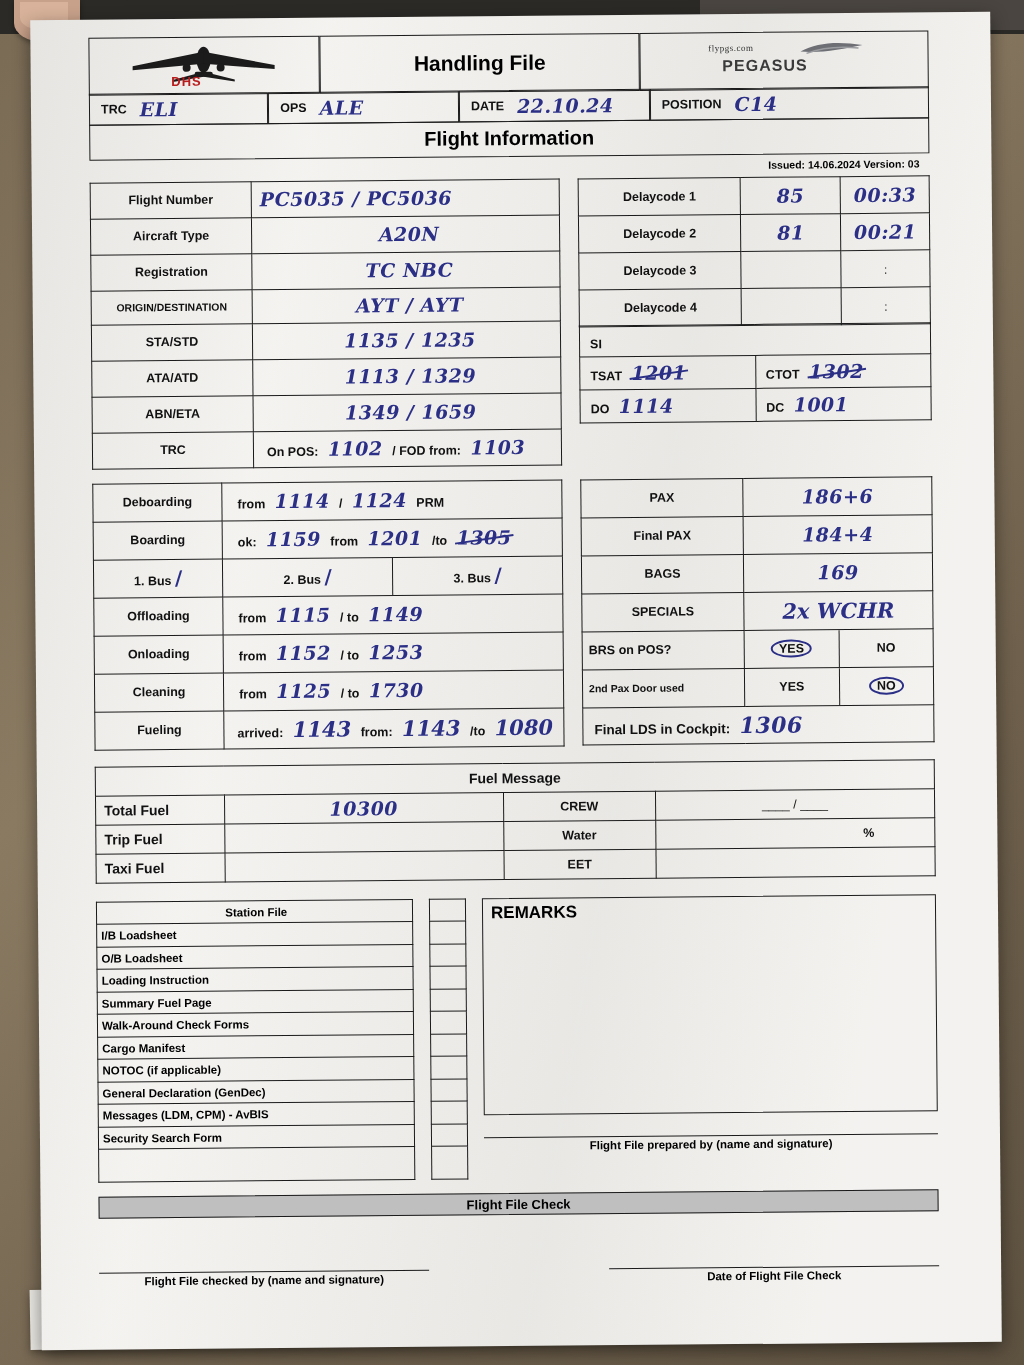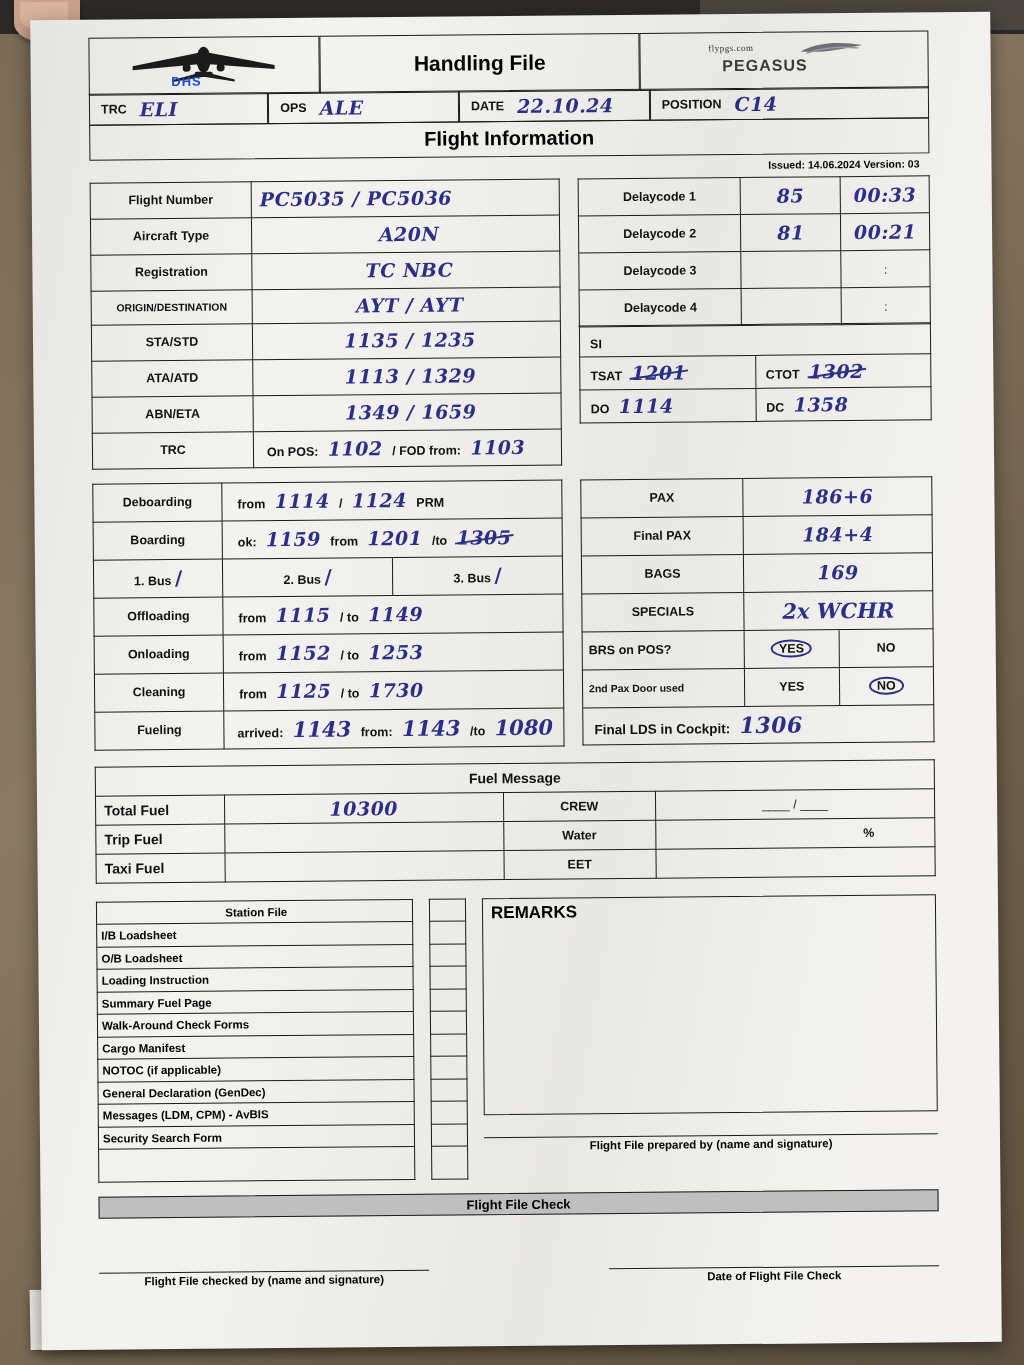--- a/index.html
+++ b/index.html
@@ -47,21 +47,21 @@
 
   
   .hdr{display:flex;width:840px;}
   .hdr .cell{border:1.6px solid #1b1b1b;height:56px;display:flex;align-items:center;justify-content:center;}
   .hdr .c1{width:230px;}
   .hdr .c2{width:320px;font-size:21px;font-weight:bold;}
   .hdr .c3{width:288px;position:relative;}
 
   .plane{width:150px;height:44px;position:relative;}
   .plane svg{position:absolute;left:0;top:0;}
-  .dhs{position:absolute;left:42px;top:30px;font-size:13px;font-weight:bold;letter-spacing:1px;color:#1d4ed8;}
+  .dhs{position:absolute;left:42px;top:30px;font-size:13px;font-weight:bold;letter-spacing:1px;color:#b91c1c;}
 
   .peg{position:relative;width:180px;height:40px;}
   .peg .sw{position:absolute;left:14px;top:2px;font-size:9px;color:#333;letter-spacing:.5px;font-family:Liberation Serif, serif;}
   .peg .pg{position:absolute;left:28px;top:16px;font-size:16px;font-weight:bold;color:#3a3a3a;letter-spacing:1px;}
   .peg .bird{position:absolute;left:104px;top:0px;}
 
   .row2{display:flex;width:840px;margin-top:-1.6px;}
   .row2 .cell{border:1.6px solid #1b1b1b;height:30px;display:flex;align-items:center;padding-left:6px;gap:8px;}
   .row2 .a{width:178px;} .row2 .b{width:190px;} .row2 .c{width:190px;} .row2 .d{width:282px;}
 
@@ -273,21 +273,21 @@
             <span class="hw strike">1302</span>
           </td>
         </tr>
         <tr>
           <td style="height:30px;padding-left:5px;">
             <span class="lbl">DO</span>
             <span class="hw">1114</span>
           </td>
           <td style="height:30px;padding-left:5px;">
             <span class="lbl">DC</span>
-            <span class="hw">1358</span>
+            <span class="hw">1001</span>
           </td>
         </tr>
       </tbody>
             </table>
     </div>
   </div>
 
   <div class="mid">
 
     <table class="ops bx">

